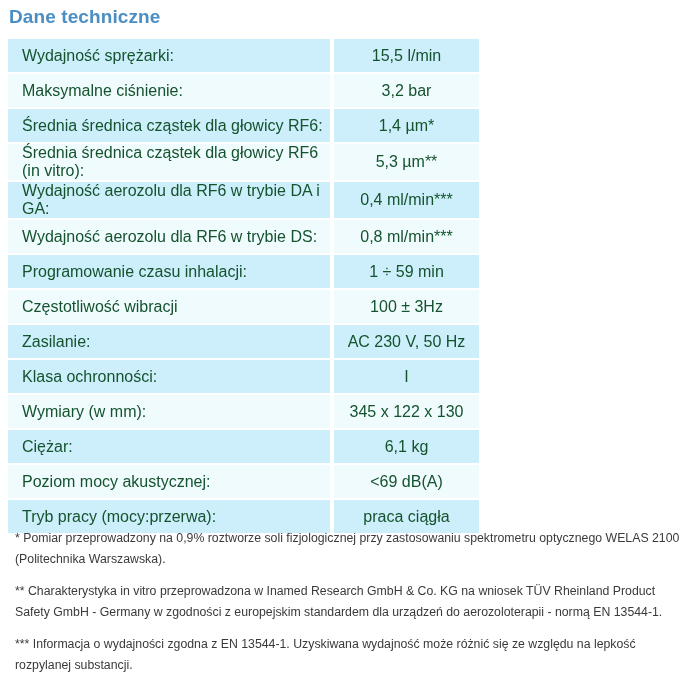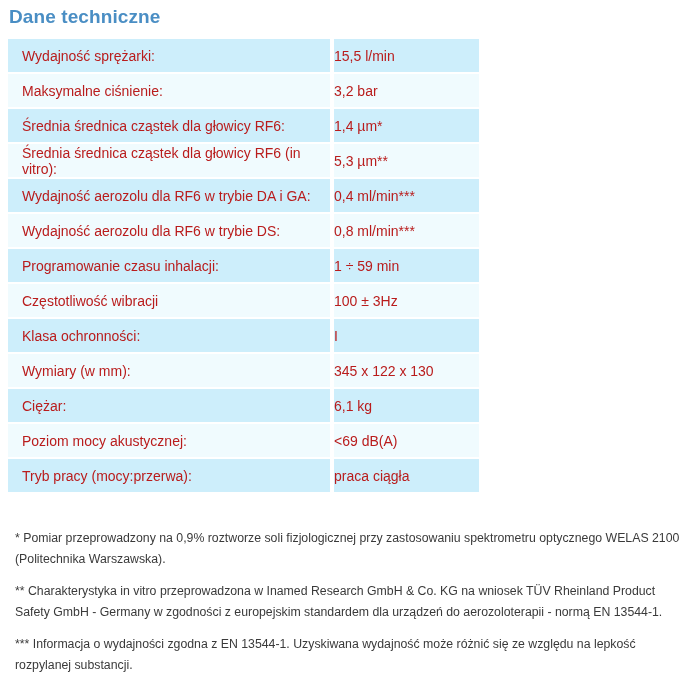--- a/index.html
+++ b/index.html
@@ -41,33 +41,34 @@
   }
   .spec-table tr.odd > td {
     background: #cdeefb;
   }
   .spec-table tr.even > td {
     background: #f0fbfe;
   }
   .spec-table td {
     height: 33px;
     padding: 0;
-    font-size: 14px;
-    color: #b91c1c;
+    font-size: 16px;
+    color: #14532d;
     vertical-align: middle;
     border-bottom: 2px solid #ffffff;
   }
   .spec-table td.label {
     width: 308px;
     padding-left: 14px;
     text-align: left;
     border-right: 4px solid #ffffff;
   }
   .spec-table td.value {
     width: 145px;
+    text-align: center;
   }
   .notes {
     position: absolute;
     left: 15px;
     top: 528px;
     width: 666px;
   }
   .note {
     font-size: 12.3px;
     line-height: 21px;
@@ -111,20 +112,24 @@
       </tr>
       <tr class="odd">
         <td class="label">Programowanie czasu inhalacji:</td>
         <td class="value">1 ÷ 59 min</td>
       </tr>
       <tr class="even">
         <td class="label">Częstotliwość wibracji</td>
         <td class="value">100 ± 3Hz</td>
       </tr>
       <tr class="odd">
+        <td class="label">Zasilanie:</td>
+        <td class="value">AC 230 V, 50 Hz</td>
+      </tr>
+      <tr class="odd">
         <td class="label">Klasa ochronności:</td>
         <td class="value">I</td>
       </tr>
       <tr class="even">
         <td class="label">Wymiary (w mm):</td>
         <td class="value">345 x 122 x 130</td>
       </tr>
       <tr class="odd">
         <td class="label">Ciężar:</td>
         <td class="value">6,1 kg</td>

